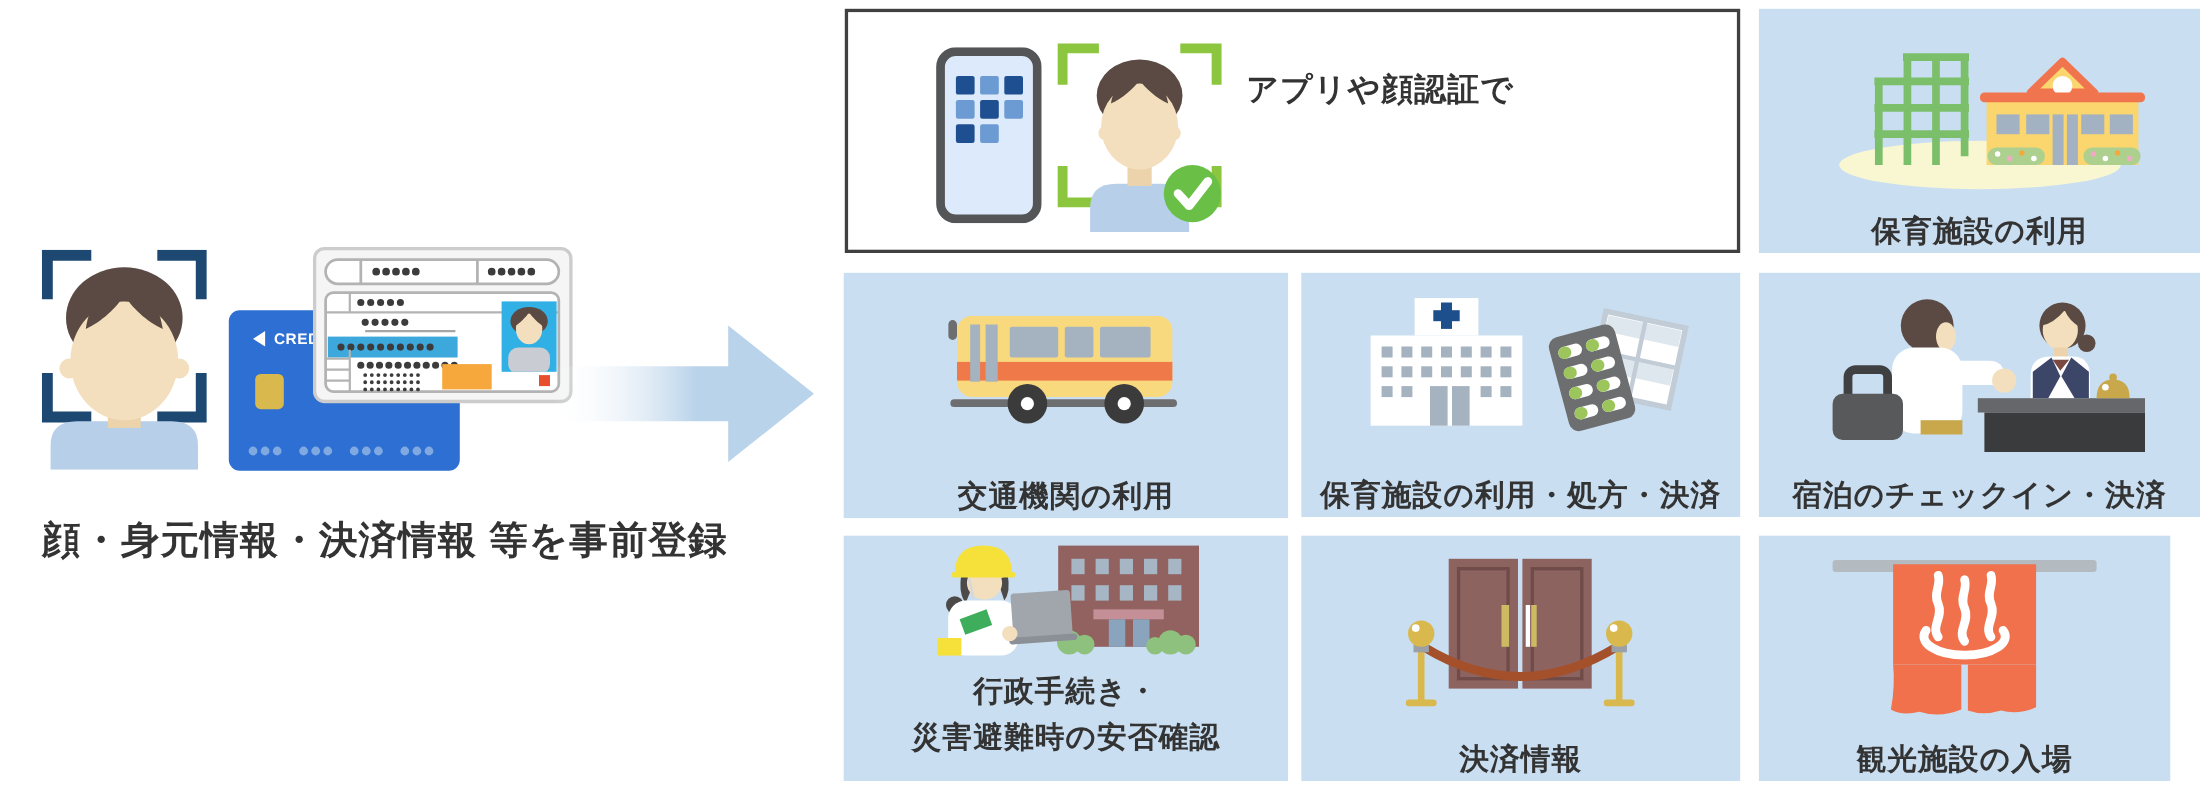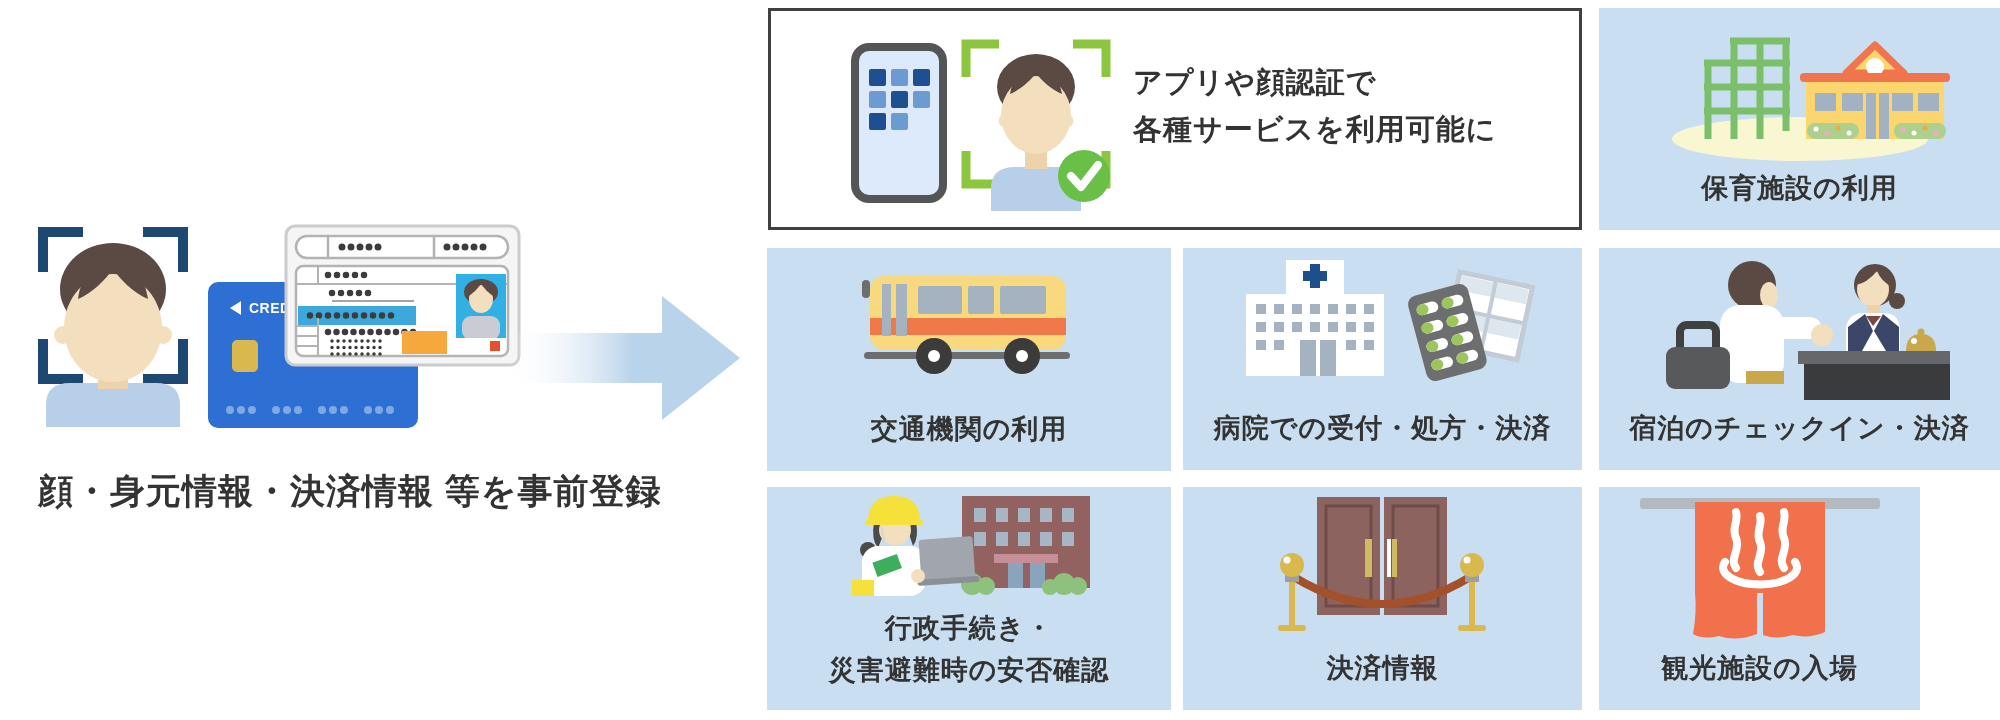--- a/index.html
+++ b/index.html
@@ -17,36 +17,36 @@
   .cc-chip { position:absolute; left:24px; top:58px; width:26px; height:32px; background:#d9b94e; border-radius:5px; }
   .cc-dots { position:absolute; left:14px; bottom:10px; }
   .id-card { position:absolute; left:284px; top:224px; }
   .caption { position:absolute; left:38px; top:468px; font-size:35px; font-weight:bold; color:#333; letter-spacing:1px; }
   .flow-arrow { position:absolute; left:502px; top:288px; }
 
   
   .tile { position:absolute; background:#c9def1; display:flex; flex-direction:column; }
   .tile .art { flex:1; display:flex; align-items:center; justify-content:center; }
   .tile .label { text-align:center; font-size:27px; font-weight:bold; color:#333;
-                 letter-spacing:1px; padding-bottom:22px; line-height:1.5; }
+                 letter-spacing:1px; line-height:1.5; }
   .tile-highlight { position:absolute; left:768px; top:8px; width:814px; height:222px;
                     background:#fff; border:3px solid #404040; }
   .hl-phone { position:absolute; left:80px; top:32px; }
   .hl-face  { position:absolute; left:190px; top:28px; }
   .hl-text  { position:absolute; left:362px; top:48px; font-size:29px; font-weight:bold;
               color:#333; line-height:47px; letter-spacing:1px; }
 
   .t-nursery  { left:1599px; top:8px;   width:401px; height:222px; }
   .t-bus      { left:767px;  top:248px; width:404px; height:223px; }
   .t-hospital { left:1183px; top:248px; width:399px; height:222px; }
   .t-hotel    { left:1599px; top:248px; width:401px; height:222px; }
   .t-gov      { left:767px;  top:487px; width:404px; height:223px; }
   .t-gov .label { padding-bottom:18px; line-height:1.55; }
   .t-door     { left:1183px; top:487px; width:399px; height:223px; }
-  .t-onsen    { left:1599px; top:487px; width:321px; height:223px;justify-content:flex-end; }
+  .t-onsen    { left:1599px; top:487px; width:374px; height:223px;justify-content:flex-end; }
 </style>
 </head>
 <body>
 
 <div class="canvas">
 
   <div>
 
     <svg class="face-scan-left" width="150" height="200" viewBox="0 0 150 200">
       <g stroke="#1d4872" stroke-width="10" fill="none">
@@ -164,21 +164,20 @@
       <ellipse cx="75" cy="48" rx="39" ry="33" fill="#5b4a43"></ellipse>
       <circle cx="44" cy="82" r="6.5" fill="#f3dfbd"></circle>
         <circle cx="106" cy="82" r="6.5" fill="#f3dfbd"></circle>
       <ellipse cx="75" cy="76" rx="35" ry="39" fill="#f3dfbd"></ellipse>
       <path d="M75,26 C62,27 52,37 49,55 C59,51 70,41 75,34 C80,41 91,51 101,55 C98,37 88,27 75,26 Z" fill="#5b4a43"></path>
       <circle cx="123" cy="137" r="26" fill="#6abf47"></circle>
       <path d="M110,137 L120,148 L137,126" stroke="#fff" stroke-width="8" fill="none" stroke-linecap="round" stroke-linejoin="round"></path>
     </svg>
     <div class="hl-text">
       <div>アプリや顔認証で</div>
-      <div>各種サービスを利用可能に</div>
     </div>
   </div>
 
   <div class="tile t-nursery">
     <div class="art">
       <svg width="300" height="150" viewBox="0 0 300 150">
         <ellipse cx="150" cy="126" rx="128" ry="22" fill="#f8f7d2"></ellipse>
         <g stroke="#7cbf6b" stroke-width="7" fill="none">
           <line x1="58" y1="50" x2="58" y2="126"></line>
             <line x1="84" y1="28" x2="84" y2="126"></line>
@@ -305,21 +304,21 @@
             <rect x="33" y="48" width="22" height="11" rx="5.5" fill="#fff"></rect>
               <rect x="33" y="48" width="12" height="11" rx="5.5" fill="#9cc65c"></rect>
             <rect x="7" y="67" width="22" height="11" rx="5.5" fill="#fff"></rect>
               <rect x="7" y="67" width="12" height="11" rx="5.5" fill="#9cc65c"></rect>
             <rect x="33" y="67" width="22" height="11" rx="5.5" fill="#fff"></rect>
               <rect x="33" y="67" width="12" height="11" rx="5.5" fill="#9cc65c"></rect>
           </g>
         </g>
       </svg>
     </div>
-    <div class="label">病院での受付・処方・決済</div>
+    <div class="label">保育施設の利用・処方・決済</div>
   </div>
 
   <div class="tile t-hotel">
     <div class="art">
       <svg width="300" height="145" viewBox="0 0 300 145">
         <circle cx="102" cy="30" r="24" fill="#5b4a43"></circle>
         <ellipse cx="119" cy="40" rx="9" ry="13" fill="#f3dfbd"></ellipse>
         <rect x="70" y="50" width="64" height="78" rx="20" fill="#fff"></rect>
         <path d="M120,62 H158 Q172,62 172,76 V84 H120 Z" fill="#fff"></path>
         <circle cx="172" cy="80" r="11" fill="#f3dfbd"></circle>

